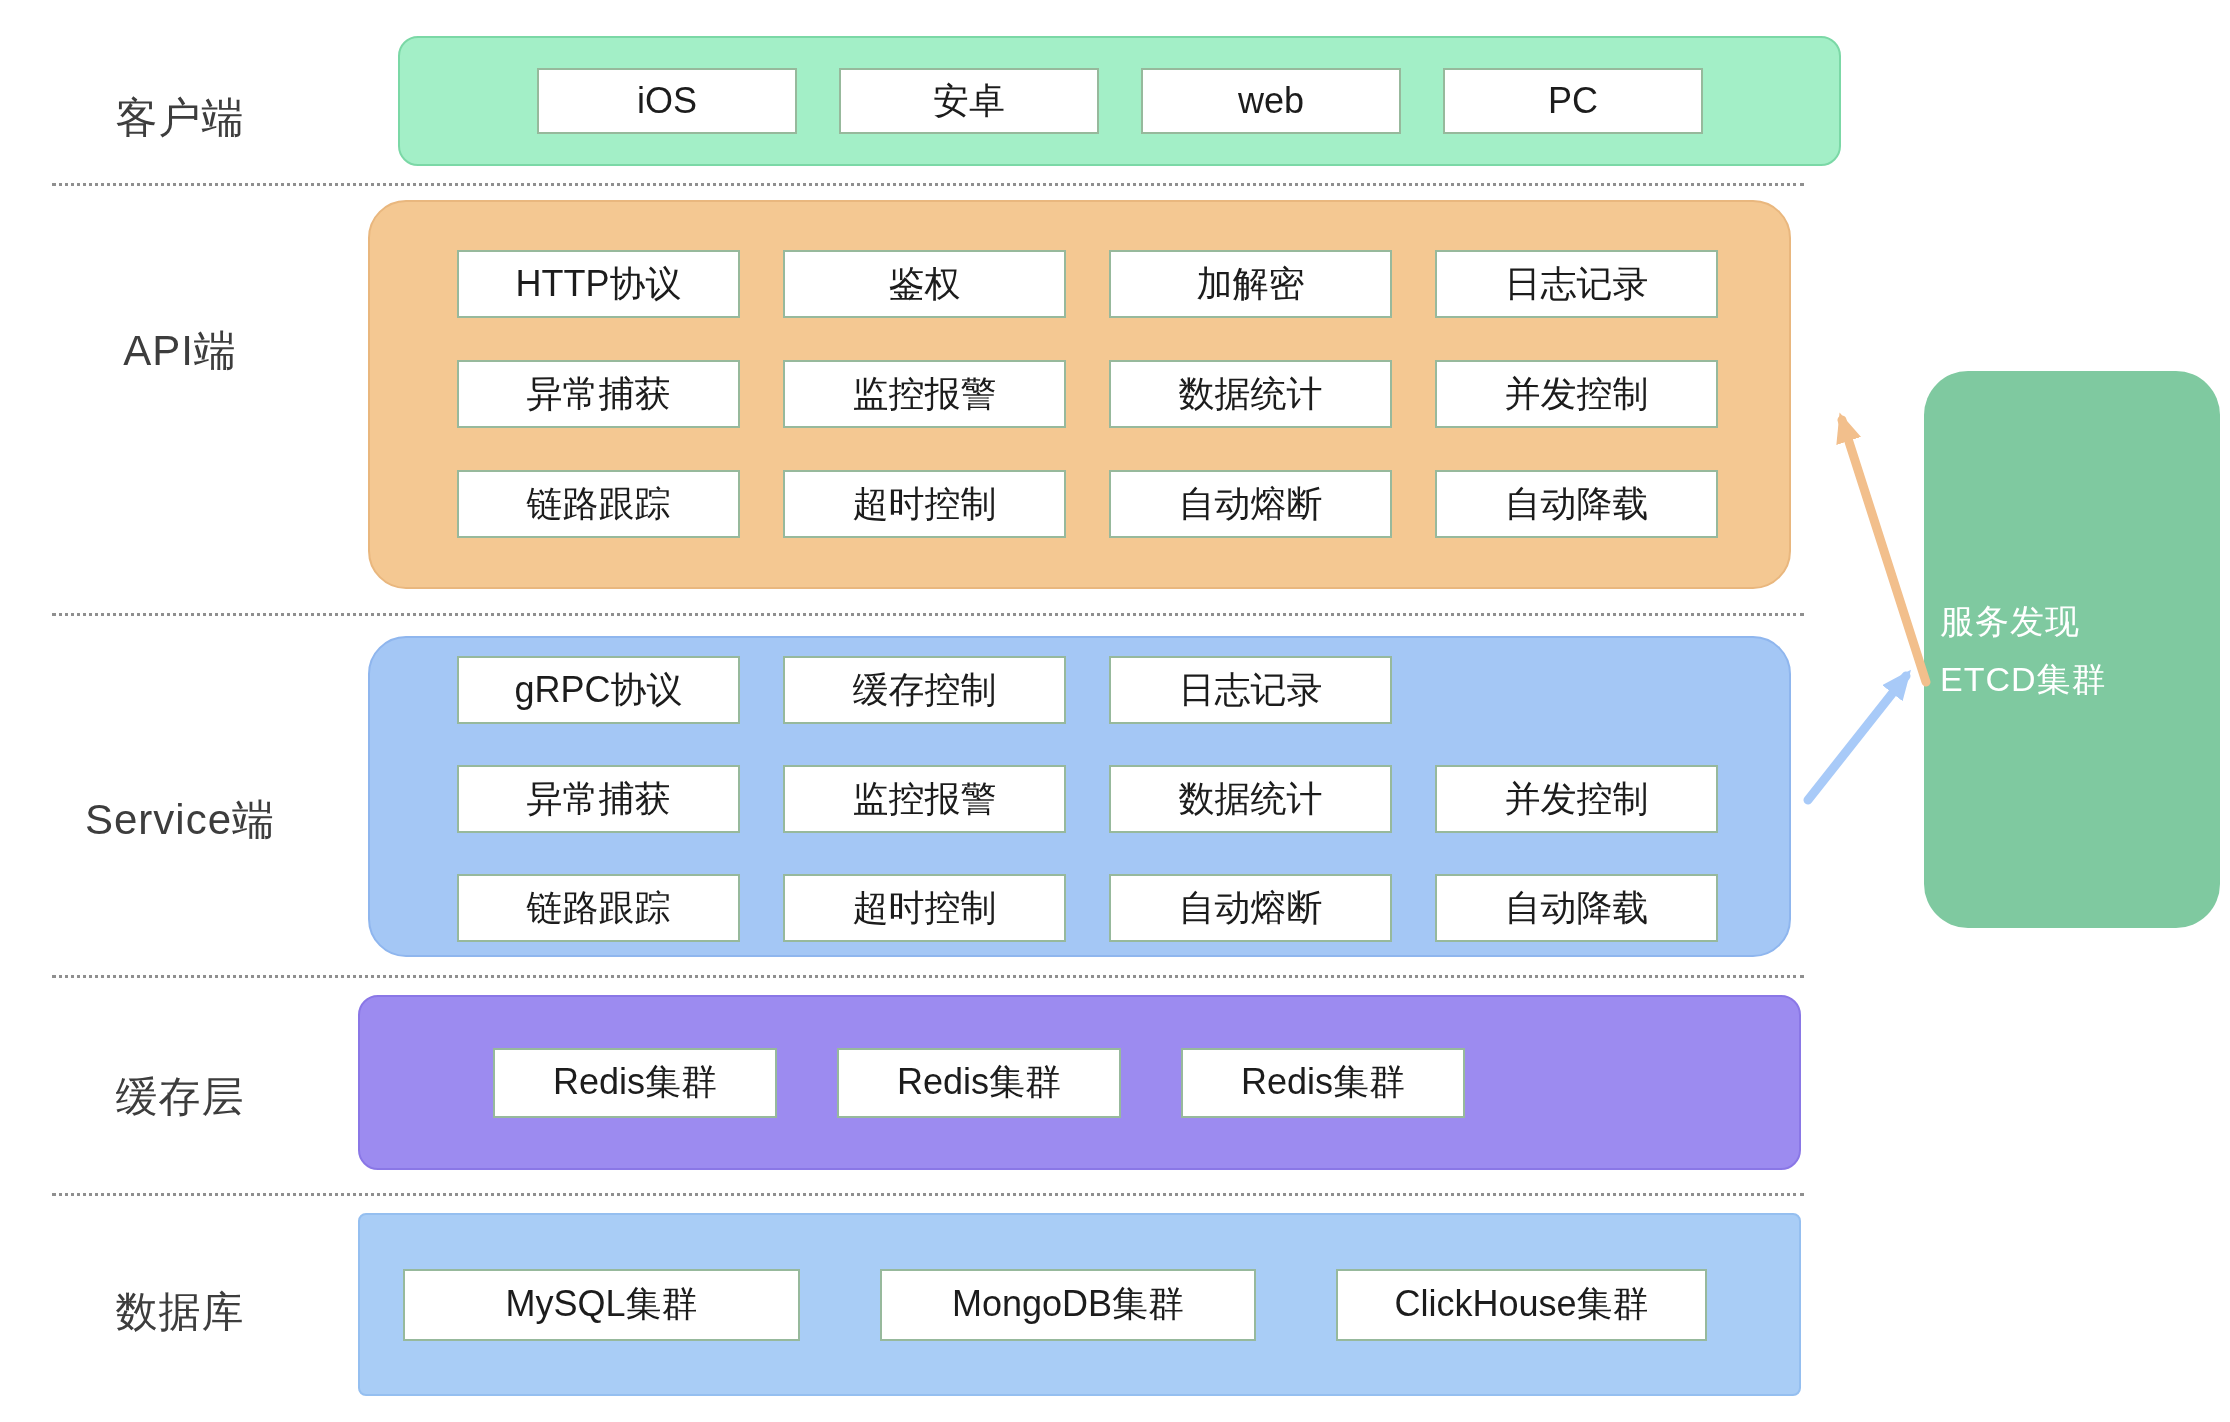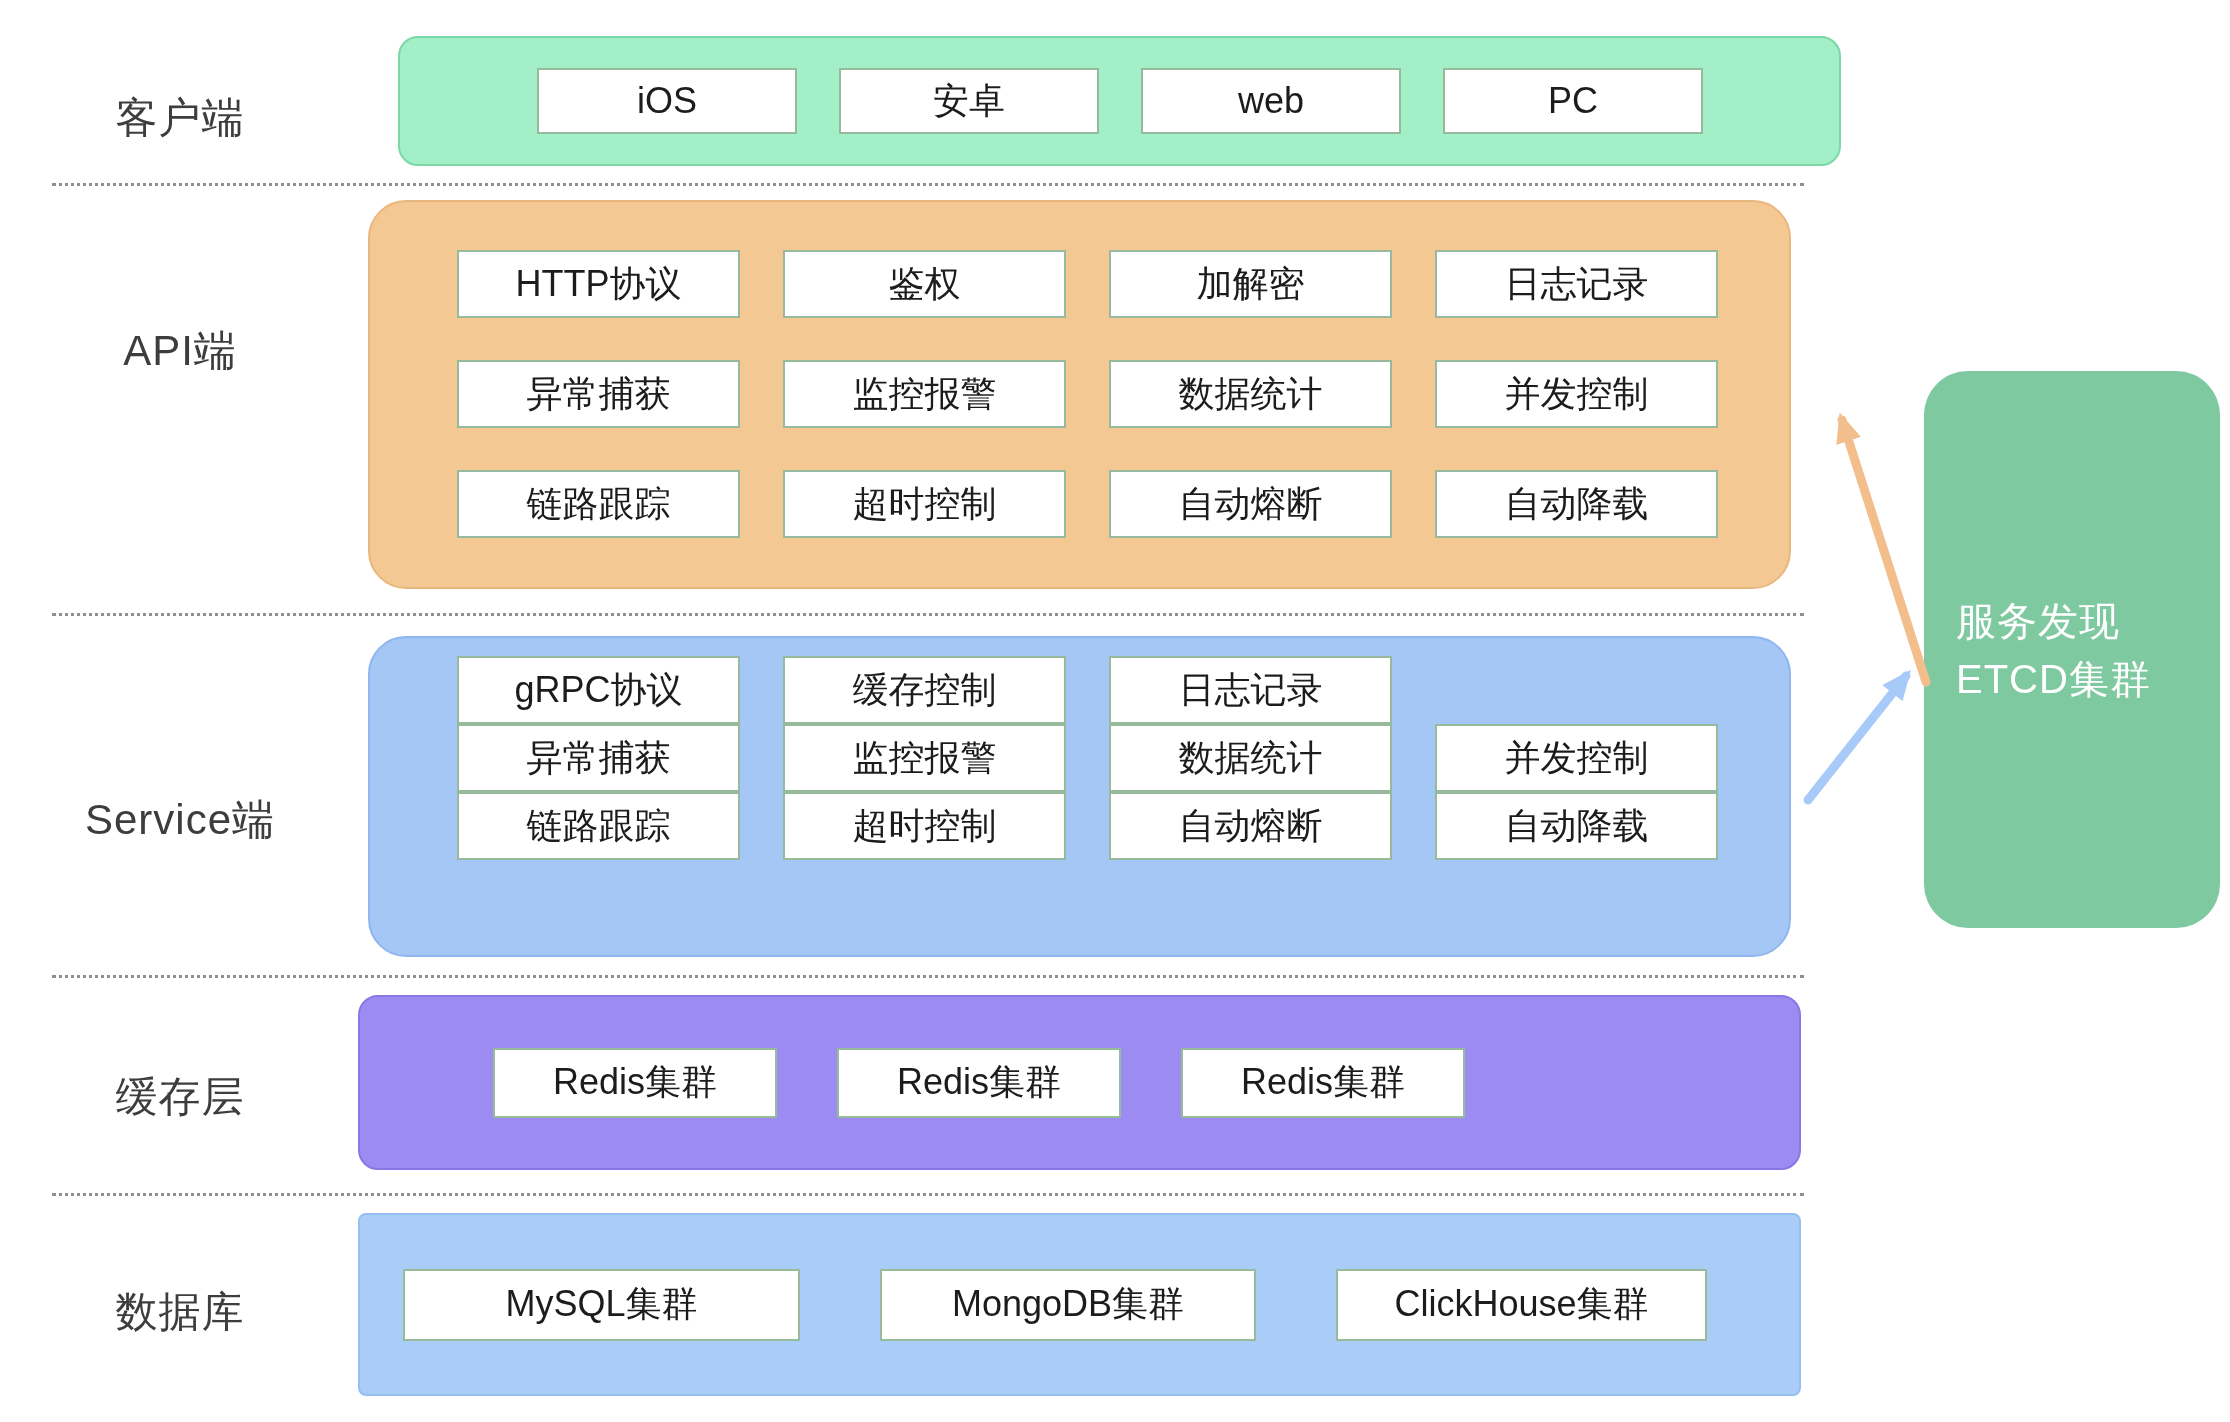--- a/index.html
+++ b/index.html
@@ -39,21 +39,21 @@
   .api-layer {
     left: 368px; top: 200px; width: 1423px; height: 389px;
     background: var(--api-bg); border: 2px solid var(--api-border);
     border-radius: 38px;
     display: flex; flex-direction: column; gap: 42px; padding: 48px 0 0 79px;
   }
   .service-layer {
     left: 368px; top: 636px; width: 1423px; height: 321px;
     background: var(--service-bg); border: 2px solid var(--service-border);
     border-radius: 38px;
-    display: flex; flex-direction: column; padding: 18px 0 0 79px;
+    display: flex; flex-direction: column; gap: 41px; padding: 18px 0 0 79px;
   }
   .cache-layer {
     left: 358px; top: 995px; width: 1443px; height: 175px;
     background: var(--cache-bg); border: 2px solid var(--cache-border);
     border-radius: 20px;
     display: flex; align-items: center; gap: 60px; padding-left: 133px;
   }
   .db-layer {
     left: 358px; top: 1213px; width: 1443px; height: 183px;
     background: var(--db-bg); border: 2px solid var(--db-border);
@@ -73,22 +73,22 @@
   .grid-chip   { width: 283px; height: 68px; }
   .cache-chip  { width: 284px; height: 70px; }
   .db-chip     { height: 72px; }
 
   .etcd-box {
     position: absolute;
     left: 1924px; top: 371px; width: 296px; height: 557px;
     background: var(--etcd-bg);
     border-radius: 44px;
     display: flex; flex-direction: column; justify-content: center;
-    padding-left: 32px; box-sizing: border-box;
-    color: #ffffff; font-size: 40px; line-height: 58px;
+    padding-left: 16px; box-sizing: border-box;
+    color: #ffffff; font-size: 34px; line-height: 58px;
     letter-spacing: 1px;
   }
   .arrows { position: absolute; left: 0; top: 0; pointer-events: none; }
 </style>
 </head>
 <body>
 
 <div class="canvas">
 
   <div class="sep" style="top:183px"></div>

